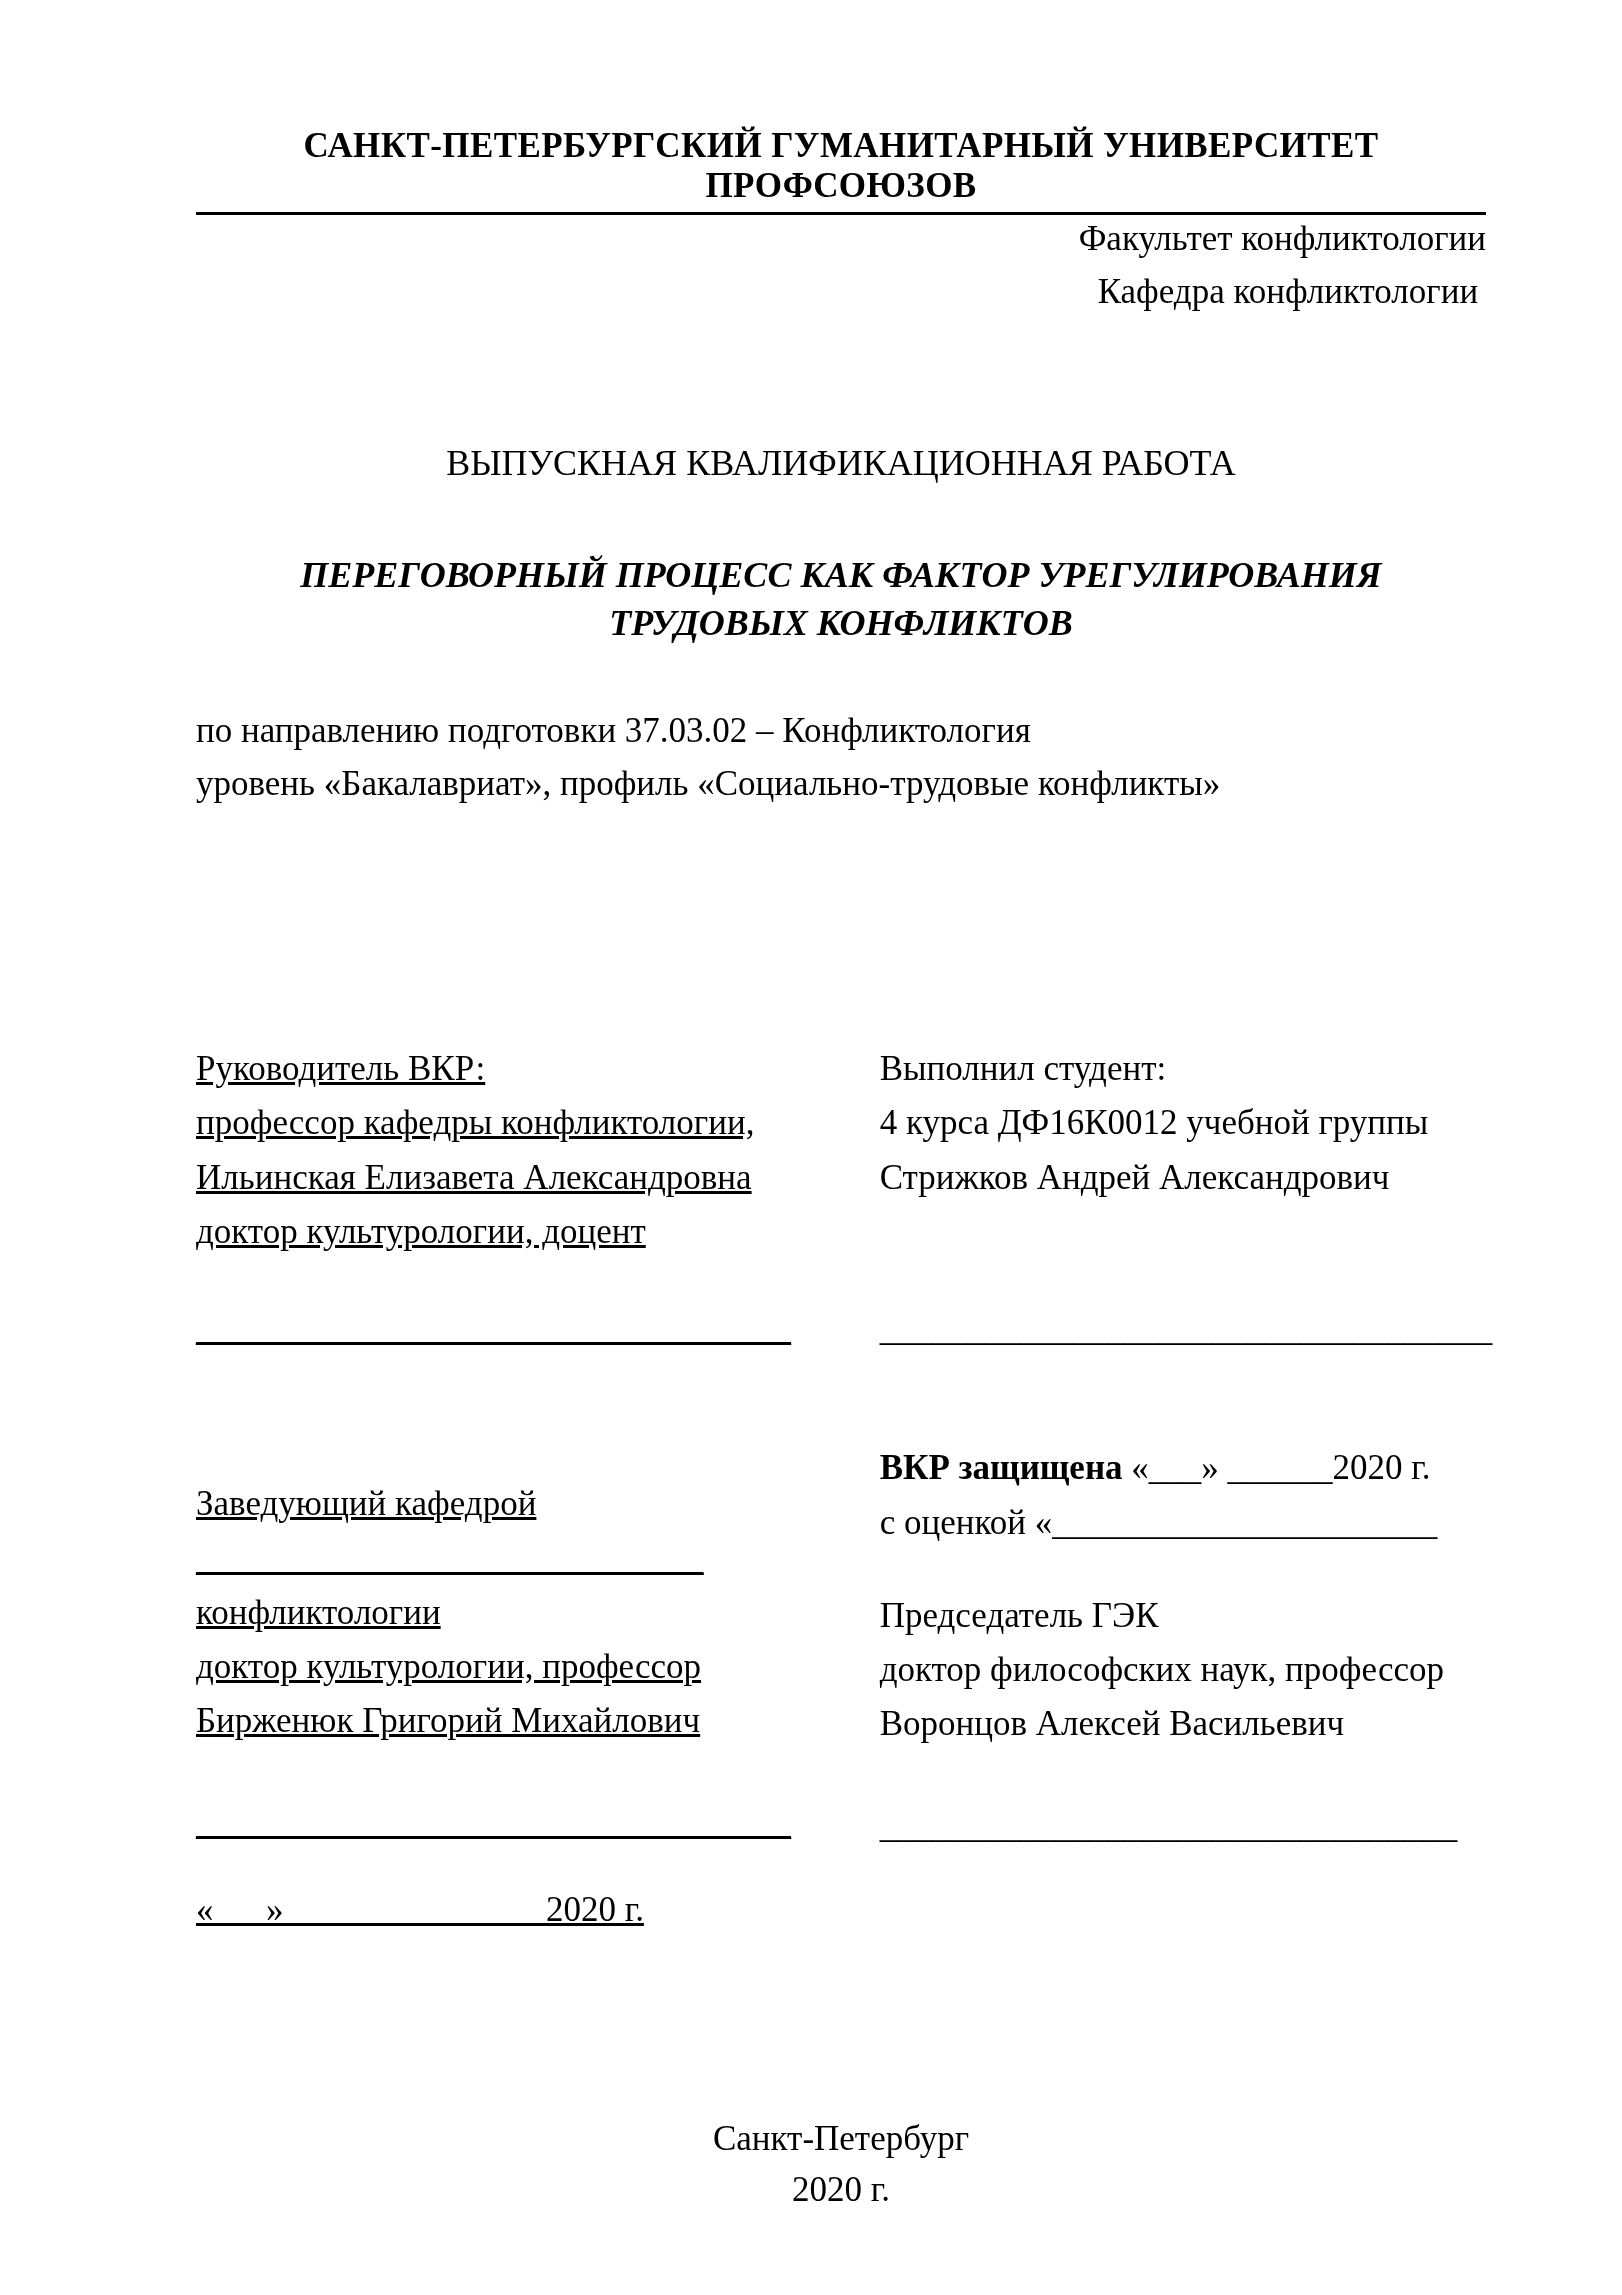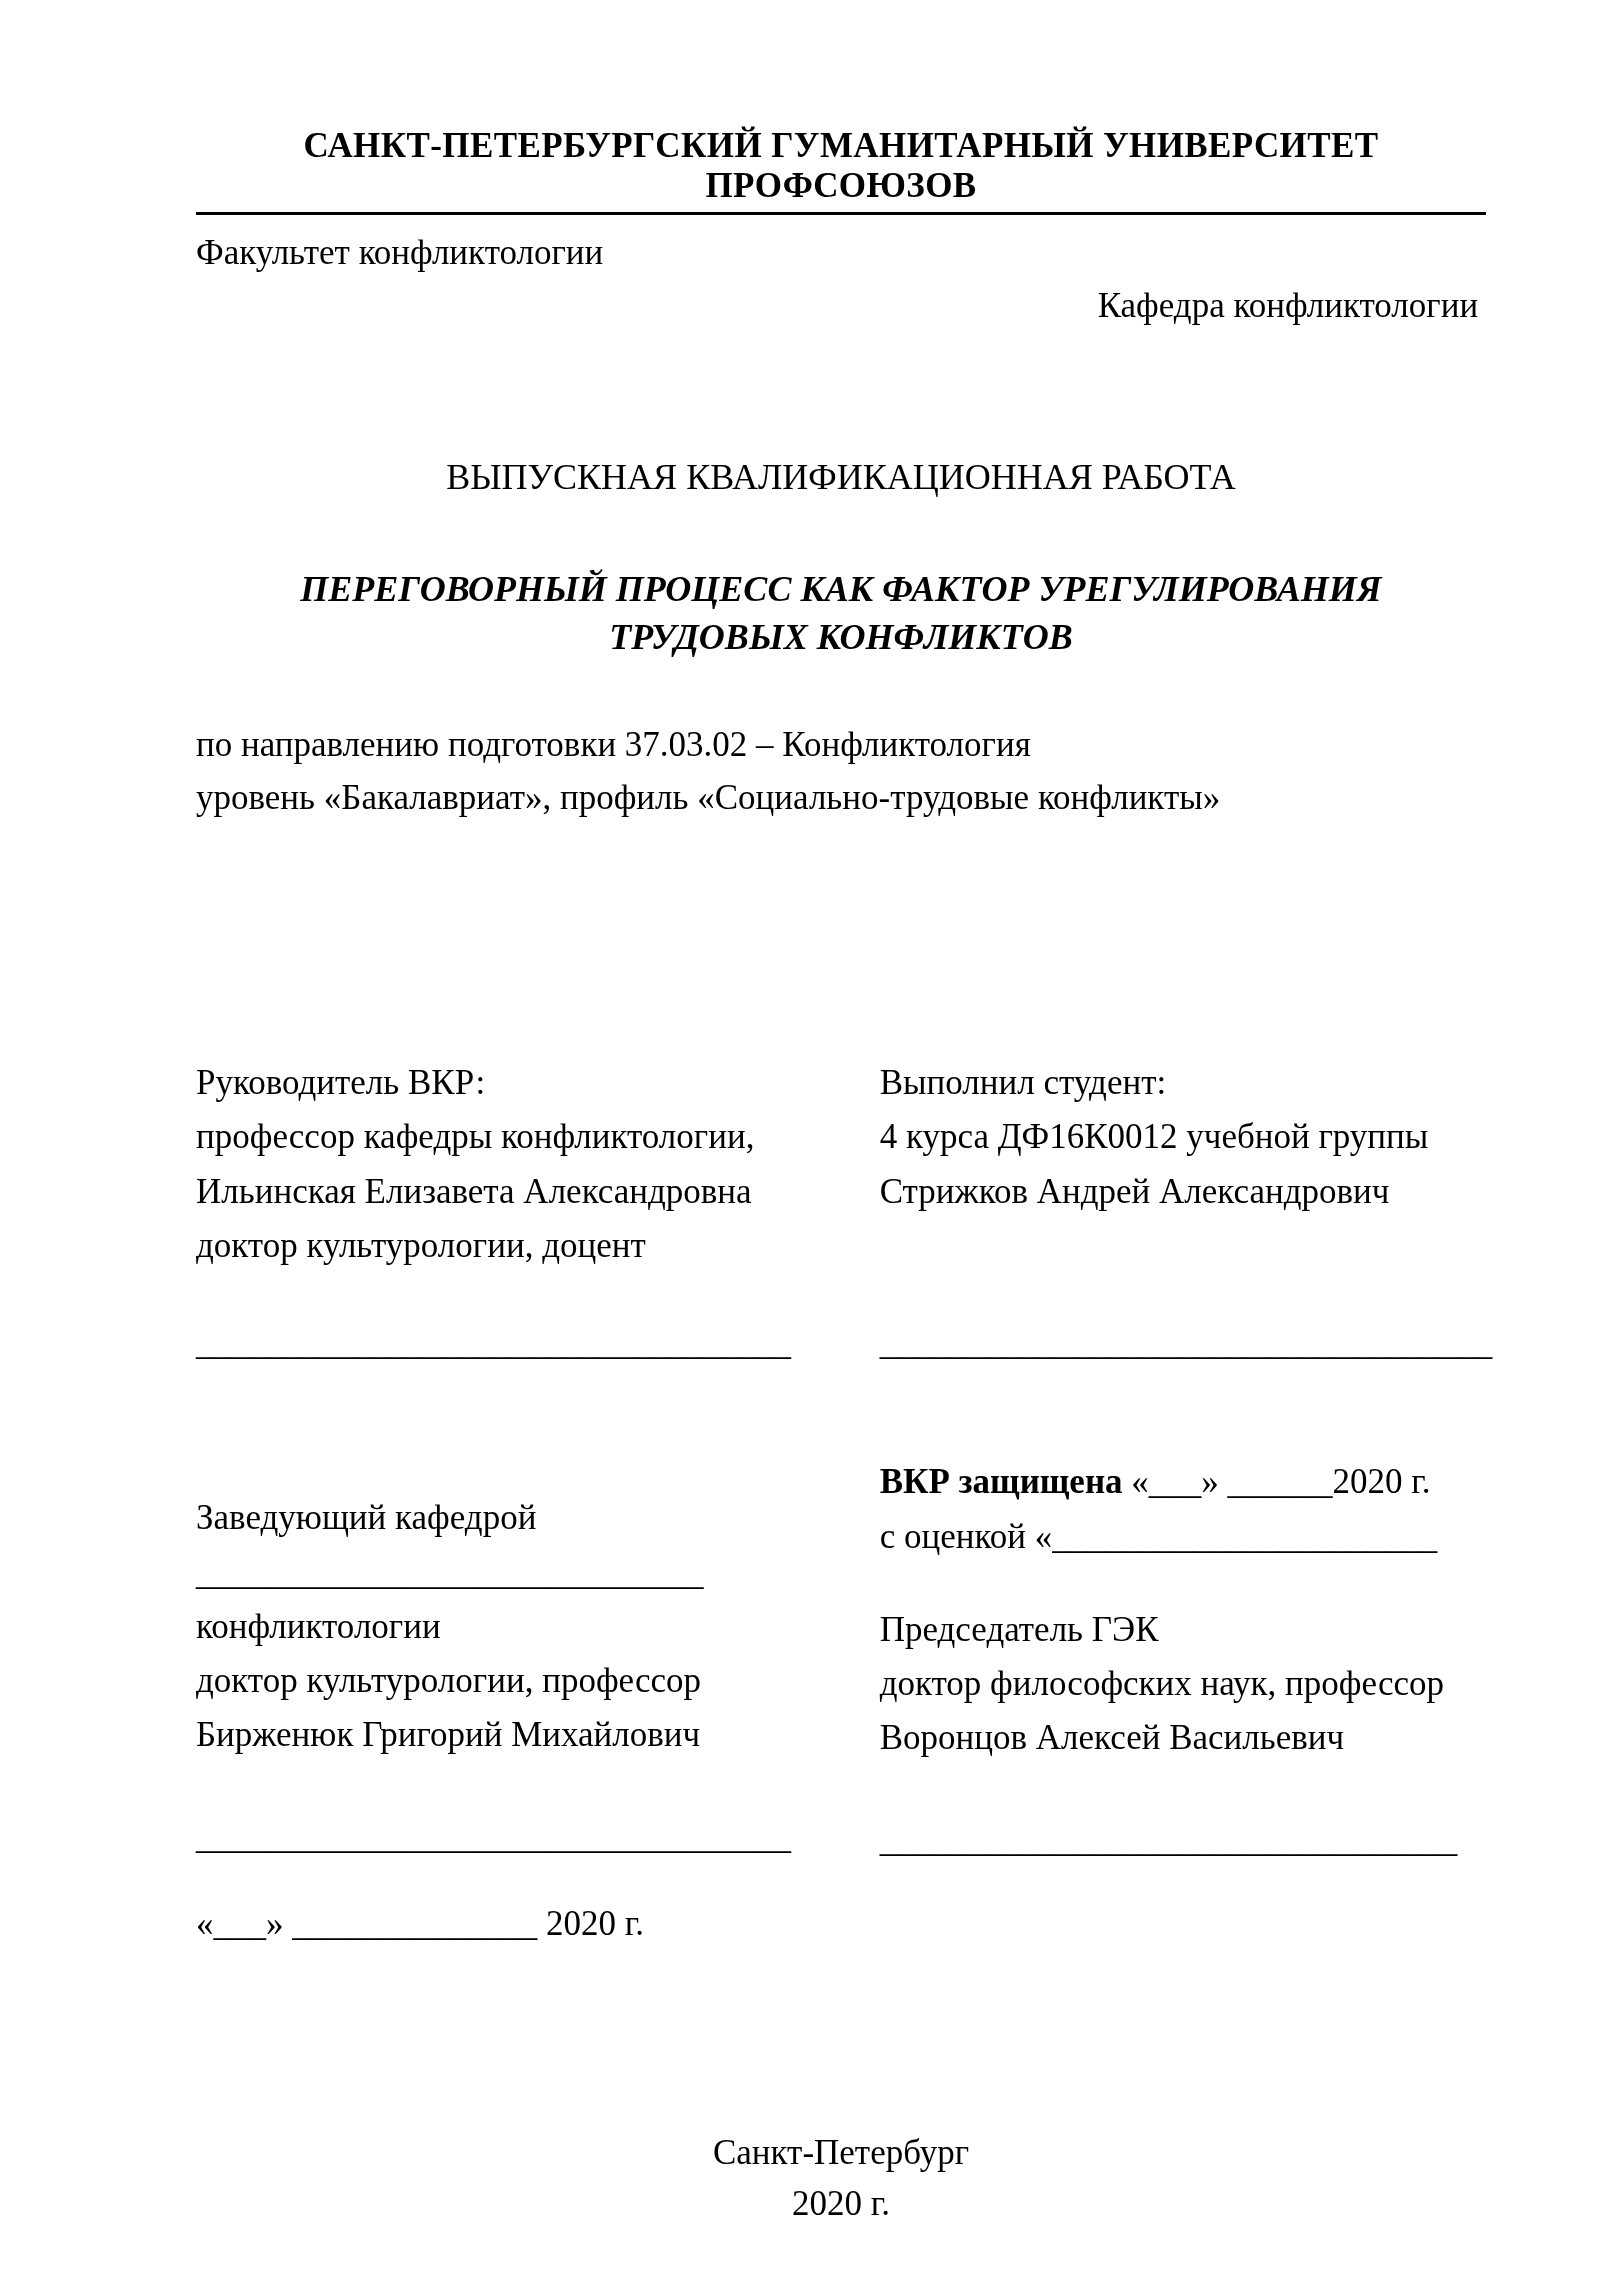--- a/index.html
+++ b/index.html
@@ -23,22 +23,22 @@
   .university {
     font-size: 35px;
     font-weight: bold;
     text-align: center;
     letter-spacing: 0.4px;
     border-bottom: 3.1px solid #000;
     padding-bottom: 6.3px;
   }
   .faculty {
     font-size: 35px;
-    text-align: left;
-    margin-top: 18px;
+    text-align: right;
+    margin-top: 4px;
   }
   .department {
     font-size: 35px;
     text-align: right;
     margin-top: 12.6px;
     padding-right: 7.9px;
   }
   .work-type {
     margin-top: 130px;
     text-align: center;
@@ -57,21 +57,21 @@
     margin-top: 57px;
     text-align: left;
     font-size: 35px;
     line-height: 1.5;
   }
   .cols {
     display: flex;
     font-size: 35px;
     line-height: 1.55;
   }
-  .col-l { width: 53%; box-sizing: border-box; }
+  .col-l { width: 53%; box-sizing: border-box; text-decoration: underline; }
   .col-r { width: 47%; box-sizing: border-box; }
   .people { margin-top: 232px; }
   .sig-row { margin-top: 43px; }
   .defense-block { margin-top: 85px; }
   .bold { font-weight: bold; }
   .gap-head { margin-top: 36px; }
   .gap-chair { margin-top: 39px; }
   .gap-sig { margin-top: 47px; }
   .gap-date { margin-top: 33px; }
   .footer {

